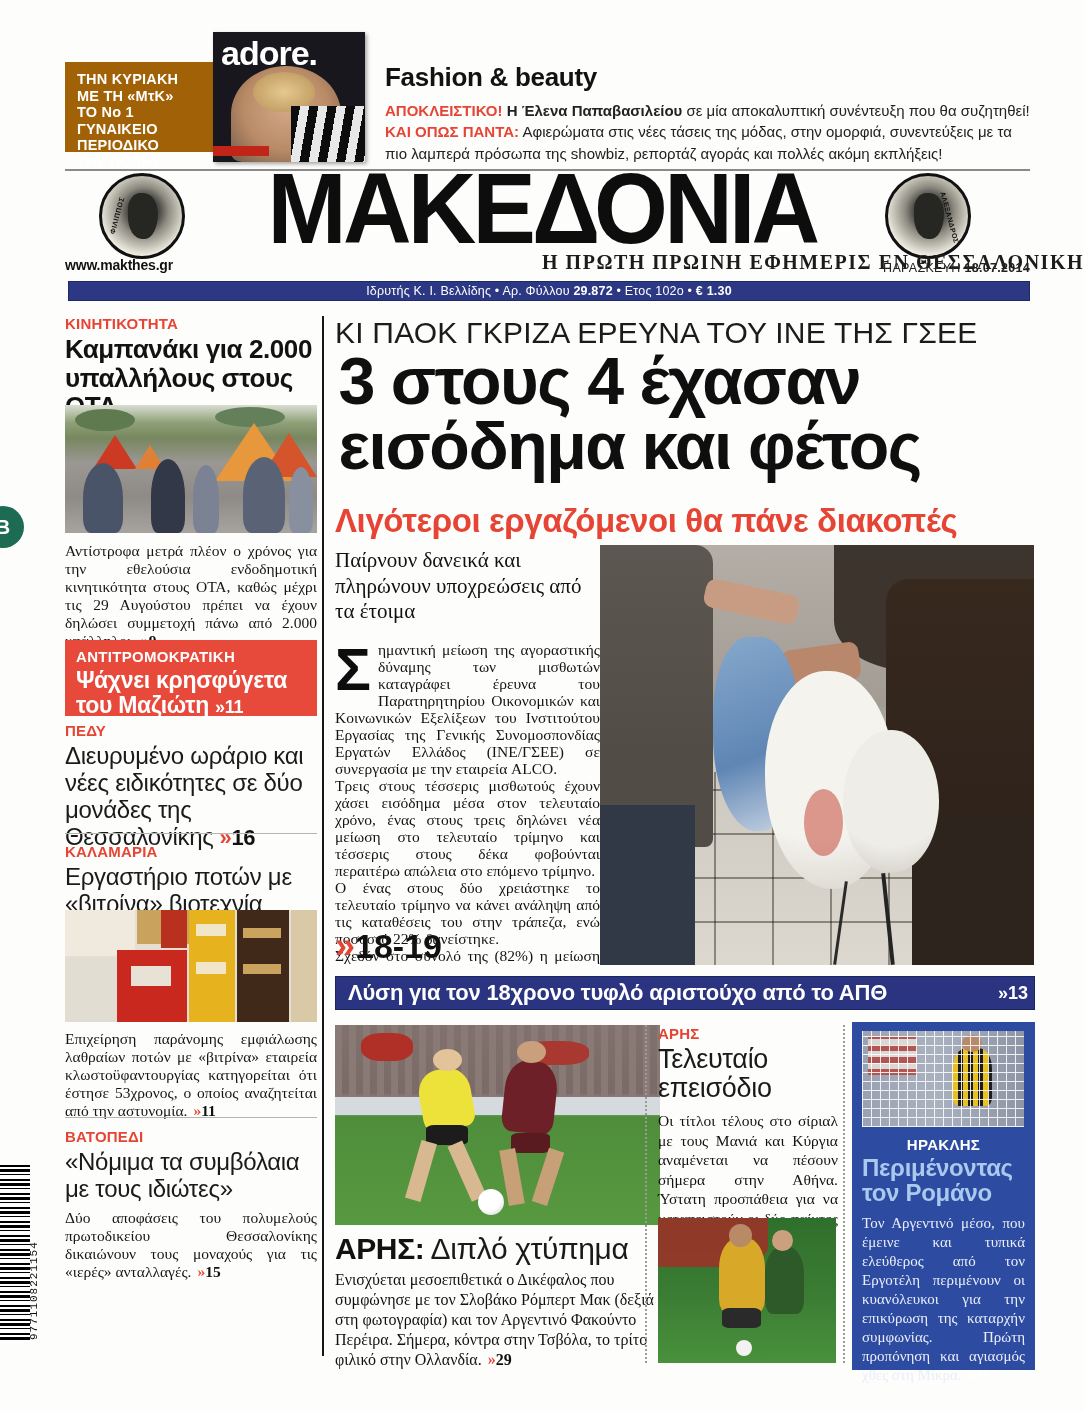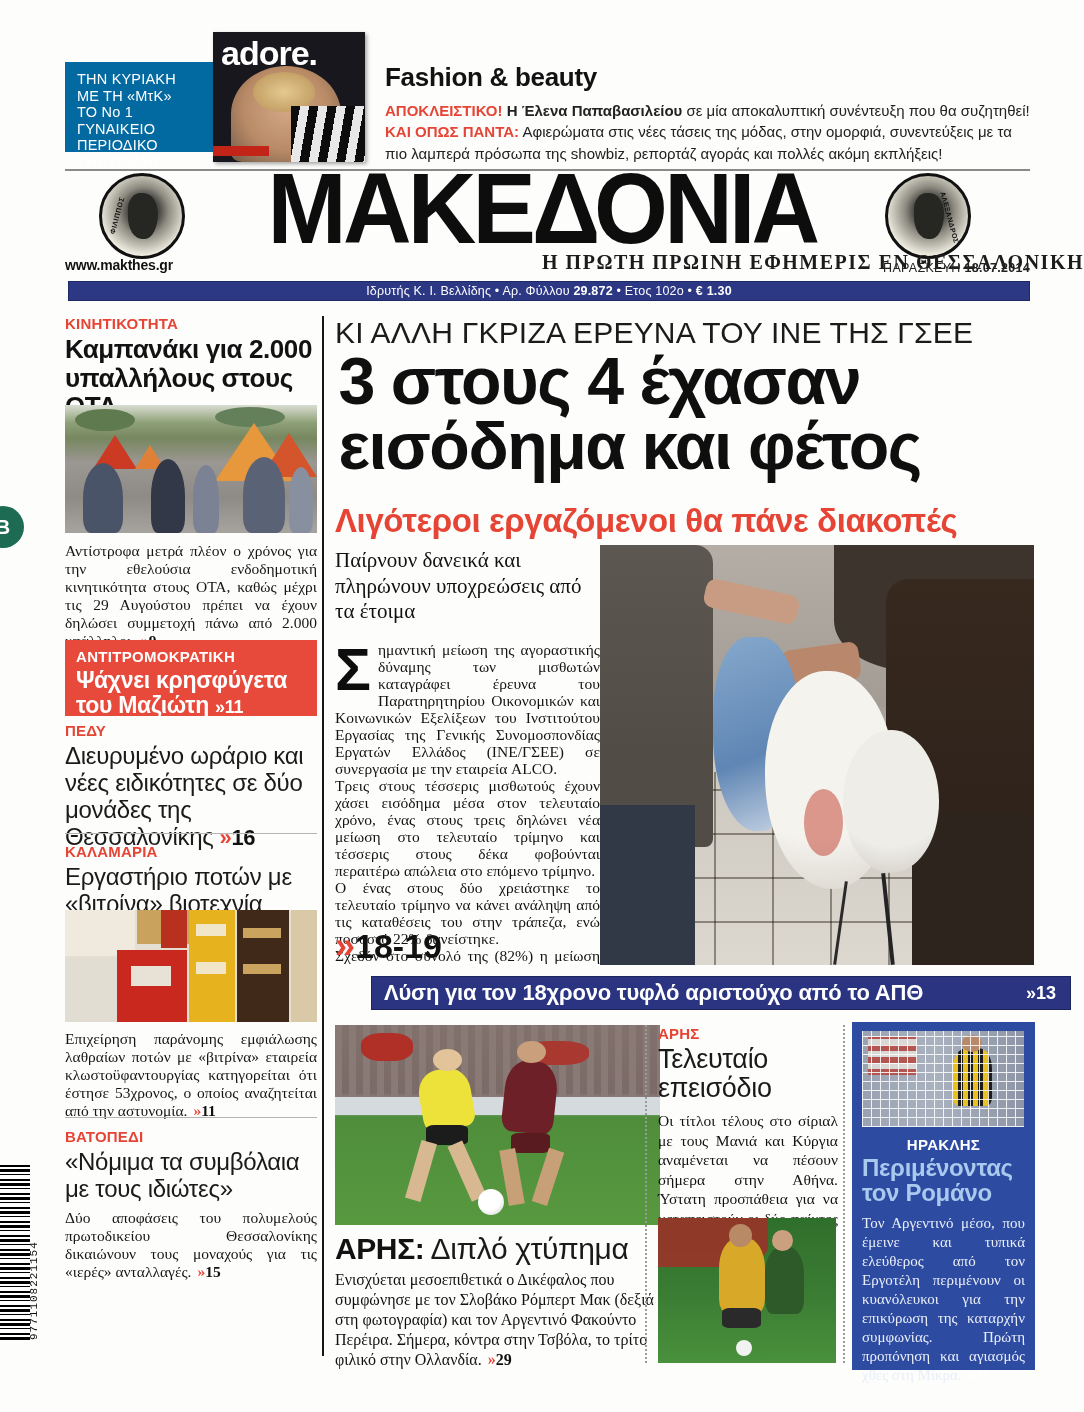--- a/index.html
+++ b/index.html
@@ -8,22 +8,22 @@
     --iraklis:#2d4ba0;
     --ink:#121212;
   }
   *{margin:0;padding:0;box-sizing:border-box;}
   html,body{background:#ffffff;}
   body{font-family:"Liberation Sans",sans-serif;color:var(--ink);}
   .page{position:relative;width:1084px;height:1412px;background:#fdfdfc;overflow:hidden;margin:0 auto;}
   .abs{position:absolute;}
 
   
-  .promo-box{left:65px;top:62px;width:178px;height:90px;background:#0369a1;color:#fff;
-    font-size:14.5px;font-weight:400;line-height:1.14;padding:9px 12px;white-space:pre-line;letter-spacing:.2px;}
+  .promo-box{left:65px;top:62px;width:178px;height:90px;background:#a16207;color:#fff;
+    font-size:14.5px;font-weight:700;line-height:1.14;padding:9px 12px;white-space:pre-line;letter-spacing:.2px;}
   .mag{left:213px;top:32px;width:152px;height:130px;background:#17171d;overflow:hidden;box-shadow:2px 2px 4px rgba(0,0,0,.35);}
   .mag-title{position:absolute;left:8px;top:2px;color:#fff;font-size:34px;font-weight:800;letter-spacing:-1px;}
   .mag-skin{position:absolute;left:18px;top:34px;width:110px;height:96px;background:radial-gradient(ellipse at 50% 45%,#d3a886 0%,#b98a66 55%,#6f5a48 100%);border-radius:50% 50% 10% 10%;}
   .mag-hair{position:absolute;left:40px;top:40px;width:62px;height:40px;background:radial-gradient(#e5c98f,#b79056);border-radius:50%;}
   .mag-stripes{position:absolute;right:0;bottom:0;width:74px;height:56px;background:repeating-linear-gradient(100deg,#0d0d0d 0 9px,#e8e8e8 9px 18px);}
   .mag-red{position:absolute;left:0;bottom:6px;width:56px;height:10px;background:#c22418;}
   .fashion{left:385px;top:62px;width:648px;}
   .fashion-title{font-size:26px;font-weight:800;letter-spacing:-.3px;margin-bottom:7px;}
   .fashion-line{font-size:15px;line-height:1.42;color:#222;}
   .lbl-red{color:var(--red);font-weight:800;}
@@ -73,21 +73,21 @@
     letter-spacing:-1.5px;color:#0f0f0f;transform:scaleX(.99);}
   .main-subhead{left:335px;top:502px;font-size:33px;font-weight:800;color:var(--red);letter-spacing:-.4px;}
   .main-textcol{left:335px;top:548px;width:265px;height:420px;overflow:hidden;}
   .deck{font-family:"Liberation Serif",serif;font-size:21px;line-height:1.22;color:#111;margin-bottom:16px;}
   .main-body{font-family:"Liberation Serif",serif;font-size:15.5px;line-height:17px;text-align:justify;color:#141414;}
   .dropcap{float:left;font-family:"Liberation Sans",sans-serif;font-size:60px;line-height:.82;font-weight:900;
     padding:4px 7px 0 0;color:#0d0d0d;}
   .big-jump{left:335px;top:925px;font-size:34px;font-weight:800;}
   .big-jump .jump-ch{font-size:36px;}
   .banner{left:335px;top:976px;width:700px;height:34px;background:#2a3480;border:1px solid #1d2560;color:#fff;
-    display:flex;align-items:center;justify-content:space-between;padding:0 14px 0 12px;margin-left:36px;}
+    display:flex;align-items:center;justify-content:space-between;padding:0 6px 0 12px;}
   .banner-text{font-size:22px;font-weight:700;letter-spacing:-.2px;}
   .banner-jump{font-size:18px;font-weight:800;color:#fff;}
   .banner-jump .wch{color:#fff;font-weight:800;}
 
   
   .ph{overflow:hidden;}
   .ph div{position:absolute;}
   .ph-protest{left:65px;top:405px;width:252px;height:128px;background:linear-gradient(180deg,#d9ddd2 0%,#8ea077 14%,#77875f 26%,#9b9793 45%,#8e8a86 72%,#a7a39f 100%);}
   .flag{clip-path:polygon(0 100%,50% 0,100% 100%);}
   .sil{background:#3c3c44;border-radius:50% 50% 20% 20%;}
@@ -233,21 +233,21 @@
   <div class="abs lc lc-body" style="top:1030px;"><span>Επιχείρηση παράνομης εμφιάλωσης λαθραίων ποτών με «βιτρίνα» εταιρεία κλωστοϋφαντουργίας κατηγορείται ότι έστησε 53χρονος, ο οποίος αναζητείται από την αστυνομία.</span><span class="pg-end"><span class="jump-ch">»</span><span class="jump-num">11</span></span></div>
   <div class="abs lc divider" style="top:1117px;"></div>
 
   <div class="abs lc" style="top:1128px;">
     <div class="kicker">ΒΑΤΟΠΕΔΙ</div>
     <div class="lc-headline-r" style="margin-top:4px;">«Νόμιμα τα συμβόλαια με τους ιδιώτες»</div>
     <div class="lc-body" style="margin-top:6px;"><span>Δύο αποφάσεις του πολυμελούς πρωτοδικείου Θεσσαλονίκης δικαιώνουν τους μοναχούς για τις «ιερές» ανταλλαγές.</span><span class="pg-end"><span class="jump-ch">»</span><span class="jump-num">15</span></span></div>
   </div>
 
 
-  <div class="abs main-kicker">ΚΙ ΑΛΛΗ ΓΚΡΙΖΑ ΕΡΕΥΝΑ ΤΟΥ ΙΝΕ ΤΗΣ ΓΣΕΕ</div>
+  <div class="abs main-kicker">ΚΙ ΠΑΟΚ ΓΚΡΙΖΑ ΕΡΕΥΝΑ ΤΟΥ ΙΝΕ ΤΗΣ ΓΣΕΕ</div>
   <div class="abs main-headline">
     <div>3 στους 4 έχασαν</div>
     <div>εισόδημα και φέτος</div>
   </div>
   <div class="abs main-subhead">Λιγότεροι εργαζόμενοι θα πάνε διακοπές</div>
 
   <div class="abs main-textcol">
     <div class="deck">Παίρνουν δανεικά και πληρώνουν υποχρεώσεις από τα έτοιμα</div>
     <div class="main-body">
       <span class="dropcap">Σ</span><span>ημαντική μείωση της αγοραστικής δύναμης των μισθωτών καταγράφει έρευνα του Παρατηρητηρίου Οικονομικών και Κοινωνικών Εξελίξεων του Ινστιτούτου Εργασίας της Γενικής Συνομοσπονδίας Εργατών Ελλάδος (ΙΝΕ/ΓΣΕΕ) σε συνεργασία με την εταιρεία ALCO.</span>

